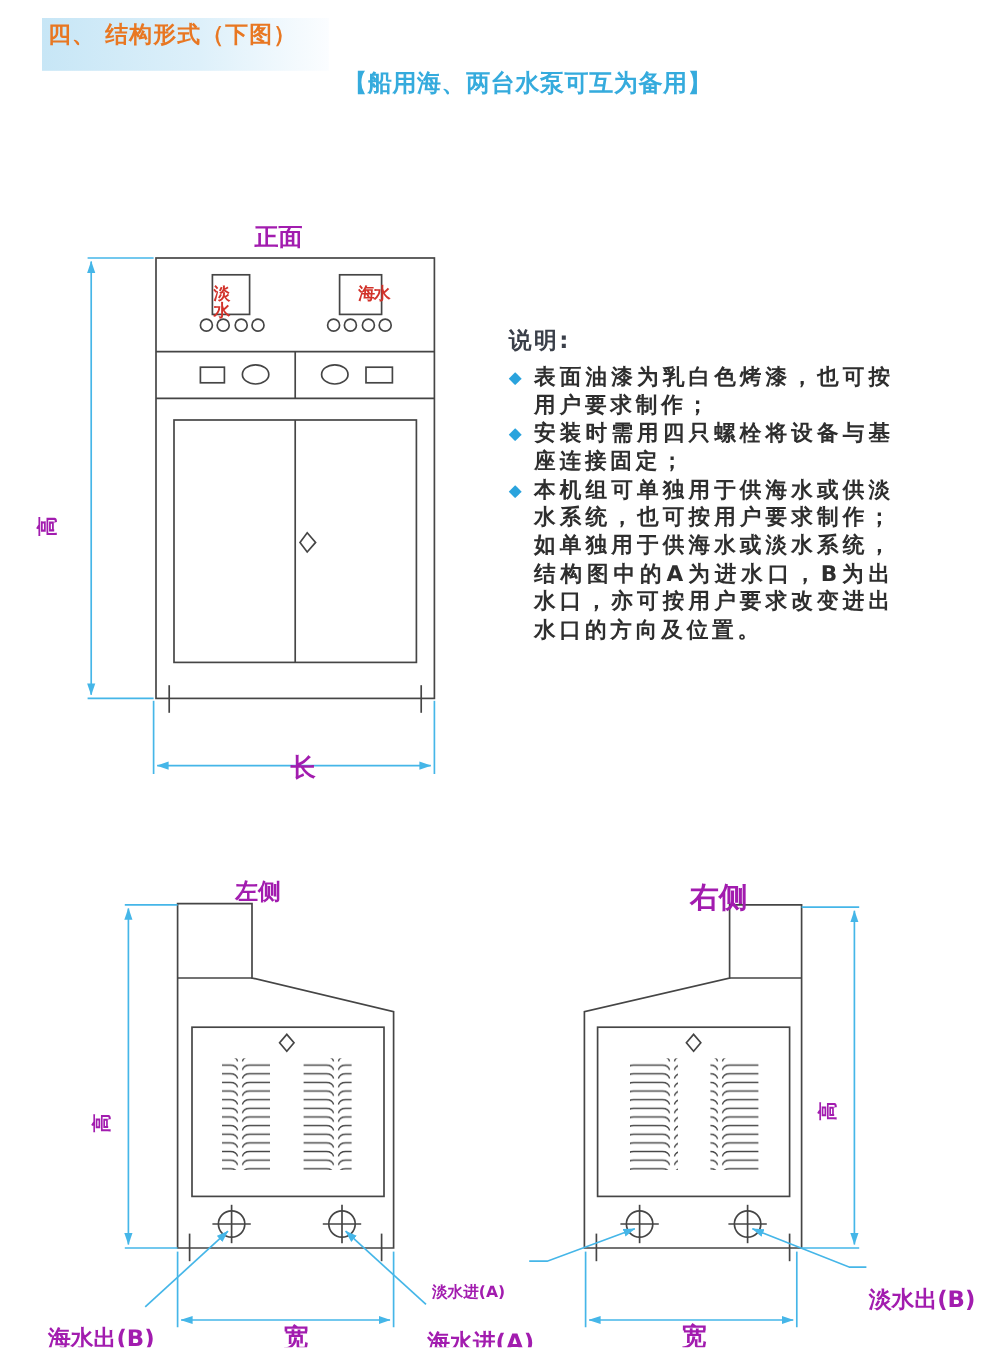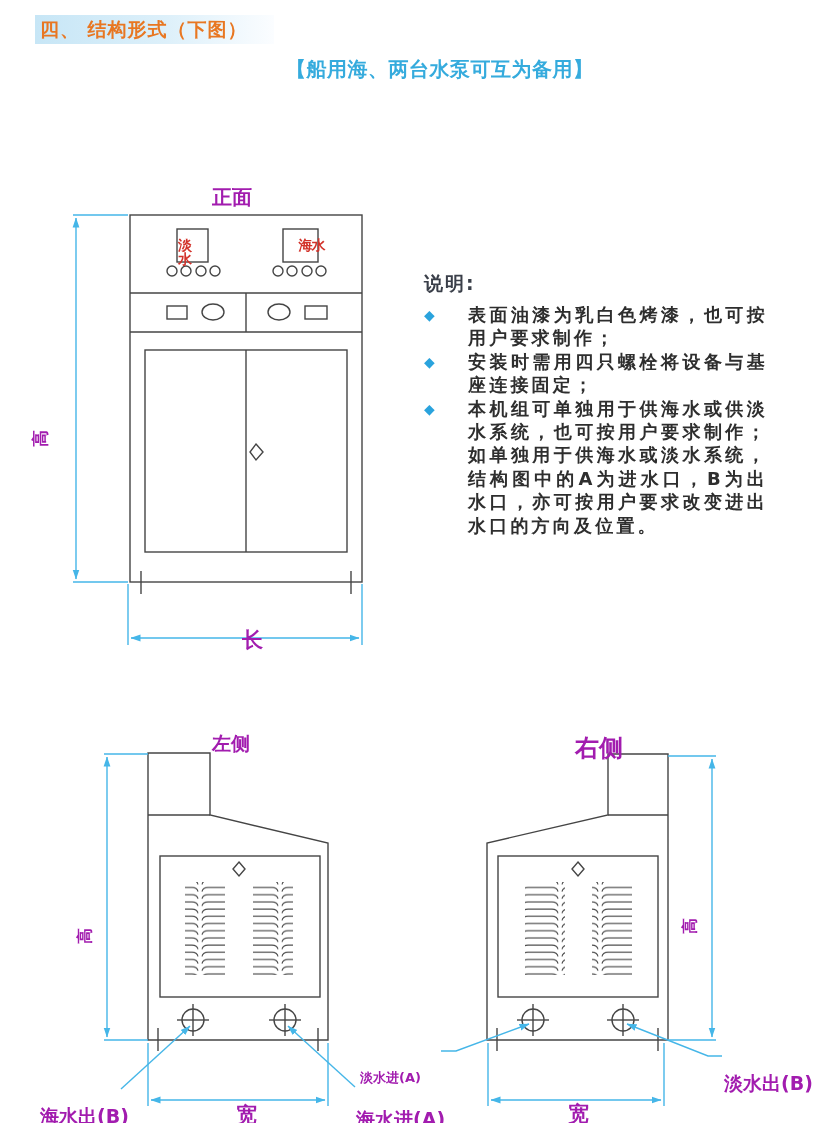--- a/index.html
+++ b/index.html
@@ -1,21 +1,21 @@
 <!DOCTYPE html>
 <html><head>
 <meta charset="utf-8">
 <style>
   html,body{margin:0;padding:0;background:#fff;}
   .page{
     position:relative;width:830px;height:1123px;background:#ffffff;
     font-family:"DejaVu Sans","Liberation Sans",sans-serif;overflow:hidden;
   }
   .section-heading{
-    position:absolute;left:35px;top:15px;width:234px;height:29px;
+    position:absolute;left:35px;top:15px;width:234px;height:44px;
     background:linear-gradient(90deg,#c7e6f6 0%,#ddf0fa 55%,#fbfdff 100%);
     color:#e87722;font-size:19px;font-weight:bold;line-height:29px;
     padding-left:5px;letter-spacing:1px;white-space:nowrap;
   }
   .doc-title{
     position:absolute;left:286px;top:56px;color:#35abdd;font-size:20px;
     font-weight:bold;letter-spacing:0.5px;white-space:nowrap;
   }
   .drawing-layer{position:absolute;left:0;top:0;width:830px;height:1123px;}
   .rlabel{
@@ -23,21 +23,21 @@
     line-height:1;
     margin-top:30px;
   }
   .rot{transform:rotate(-90deg);transform-origin:center center;}
   .notes{position:absolute;left:424px;top:255px;width:345px;}
   .notes-heading{color:#3a3f49;font-size:19px;font-weight:bold;margin:16px 0 6px 0;letter-spacing:2px;}
   .note-item{display:flex;align-items:flex-start;}
   .note-bullet{color:#2aa3dd;font-size:14px;line-height:23.4px;width:21px;flex:none;padding-top:1px;}
   .note-text{
     width:300px;color:#2e2e2e;font-size:18px;line-height:23.4px;
-    letter-spacing:3.2px;font-weight:600;text-align:justify;margin-left:23px;
+    letter-spacing:3.2px;font-weight:600;text-align:justify;
   }
   .box-label{position:absolute;text-align:center;color:#d2322a;font-weight:bold;font-size:14px;letter-spacing:-1px;line-height:1;}
 </style>
 </head>
 <body>
 
 <div class="page">
 
   <div class="section-heading">四、 结构形式（下图）</div>
   <div class="doc-title">【船用海、两台水泵可互为备用】</div>
@@ -158,21 +158,21 @@
     </g>
   </svg>
 
   <div class="rlabel" style="left:212px;top:157px;font-size:20px;">正面</div>
   <div class="rlabel rot" style="left:32px;top:400px;font-size:17px;">高</div>
   <div class="rlabel" style="left:242px;top:600px;font-size:21px;">长</div>
 
   <div class="box-label" style="left:177px;top:238px;width:15px;">淡水</div>
   <div class="box-label" style="left:283px;top:238px;width:57px;">海水</div>
 
-  <div class="rlabel" style="left:212px;top:704px;font-size:19px;">左侧</div>
+  <div class="rlabel" style="left:196px;top:704px;font-size:19px;">左侧</div>
   <div class="rlabel rot" style="left:77px;top:898px;font-size:16px;">高</div>
   <div class="rlabel" style="left:236px;top:1075px;font-size:21px;">宽</div>
   <div class="rlabel" style="left:40px;top:1077px;font-size:19px;">海水出(B)</div>
   <div class="rlabel" style="left:356px;top:1080px;font-size:19px;">海水进(A)</div>
 
   <div class="rlabel" style="left:575px;top:706px;font-size:24px;">右侧</div>
   <div class="rlabel rot" style="left:682px;top:888px;font-size:16px;">高</div>
   <div class="rlabel" style="left:568px;top:1074px;font-size:21px;">宽</div>
   <div class="rlabel" style="left:360px;top:1041px;font-size:13px;">淡水进(A)</div>
   <div class="rlabel" style="left:724px;top:1044px;font-size:19px;">淡水出(B)</div>

